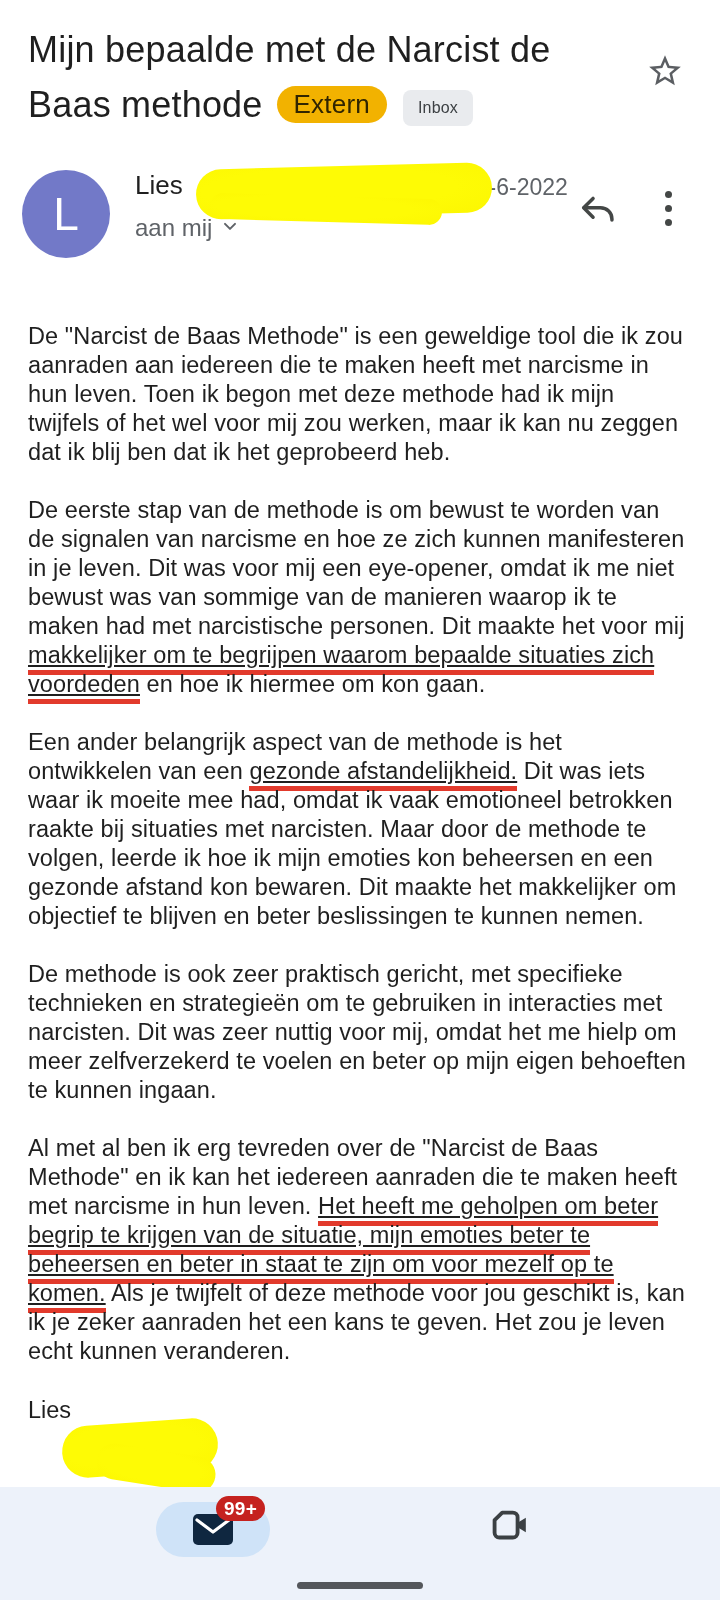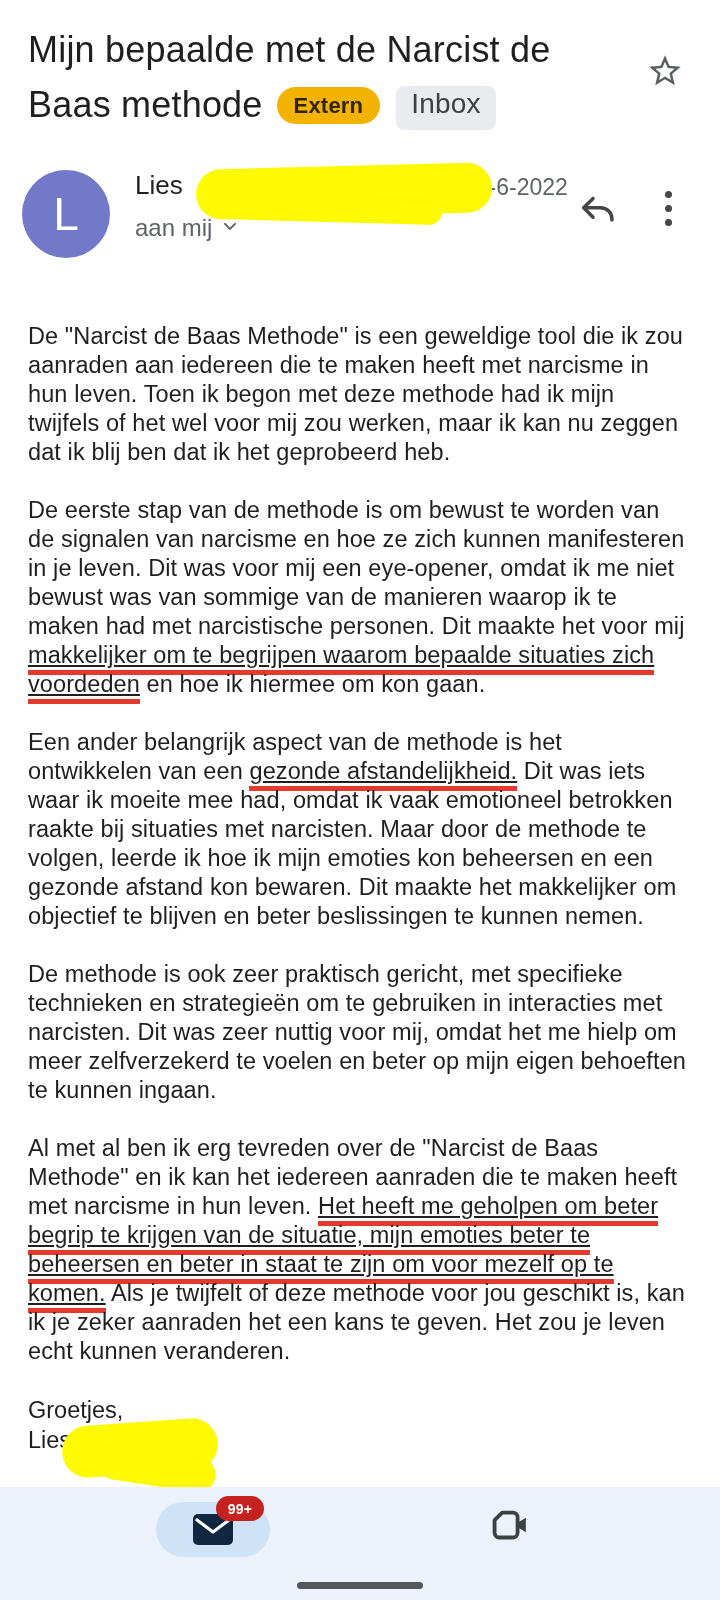--- a/index.html
+++ b/index.html
@@ -26,26 +26,26 @@
   }
   
   .subject{
     position:absolute;left:28px;top:22px;width:600px;
     font-size:36px;line-height:55px;font-weight:400;color:var(--text-primary);
     letter-spacing:0.2px;
   }
   .badge-extern{
     display:inline-block;vertical-align:4px;margin-left:14px;
     background:var(--extern-badge-bg);color:#302500;
-    font-size:22px;line-height:37px;height:37px;padding:0 17px;border-radius:19px;font-weight:bold;
+    font-size:26px;line-height:37px;height:37px;padding:0 17px;border-radius:19px;
   }
   .badge-inbox{
     display:inline-block;vertical-align:4px;margin-left:16px;
     background:var(--inbox-chip-bg);color:#3C4043;
-    font-size:28px;line-height:36px;height:44px;padding:0 15px;border-radius:8px;
+    font-size:16px;line-height:36px;height:36px;padding:0 15px;border-radius:8px;
   }
   .star{position:absolute;right:36px;top:52px;width:38px;height:38px;}
   
   .avatar{
     position:absolute;left:22px;top:170px;width:88px;height:88px;border-radius:50%;
     background:var(--avatar-bg);color:#fff;font-size:46px;font-weight:400;
     display:flex;align-items:center;justify-content:center;
   }
   .sender-name{position:absolute;left:135px;top:170px;font-size:26px;font-weight:500;color:var(--text-primary);}
   .sender-date{position:absolute;left:463px;top:174px;font-size:23px;color:var(--text-secondary);}
@@ -64,21 +64,21 @@
   .blob-sender-2{left:210px;top:196px;width:232px;height:26px;border-radius:13px;transform:rotate(1.6deg);}
   .blob-sig-1{left:62px;top:1422px;width:156px;height:52px;border-radius:26px;transform:rotate(-4deg);}
   .blob-sig-2{left:96px;top:1450px;width:120px;height:36px;border-radius:18px;transform:rotate(9deg);}
   
   .bottom-nav{position:absolute;left:0;top:1487px;width:720px;height:113px;background:var(--nav-bg);}
   .mail-tab{position:absolute;left:156px;top:15px;width:114px;height:55px;border-radius:28px;background:var(--mail-pill-bg);display:flex;align-items:center;justify-content:center;}
   .envelope{width:40px;height:31px;background:var(--envelope-navy);border-radius:5px;position:relative;overflow:hidden;}
   .envelope svg{position:absolute;left:0;top:0;}
   .mail-badge{
     position:absolute;left:216px;top:9px;min-width:48px;height:25px;border-radius:13px;
-    background:var(--badge-red);color:#fff;font-size:14px;font-weight:700;
+    background:var(--badge-red);color:#fff;font-size:19px;font-weight:700;
     display:flex;align-items:center;justify-content:center;padding:0 8px;letter-spacing:0.3px;
   }
   .video-tab{position:absolute;left:482px;top:14px;width:52px;height:52px;display:flex;align-items:center;justify-content:center;}
   .home-indicator{position:absolute;left:297px;top:95px;width:126px;height:7px;border-radius:4px;background:var(--home-bar);}
 </style>
 </head>
 <body>
 
 <h1 class="subject"><span>Mijn bepaalde met de Narcist de Baas methode</span><span class="badge-extern">Extern</span><span class="badge-inbox">Inbox</span></h1>
 
@@ -115,21 +115,20 @@
 
 <div class="content">
   <div id="paragraphs">
       <p><span>De "Narcist de Baas Methode" is een geweldige tool die ik zou aanraden aan iedereen die te maken heeft met narcisme in hun leven. Toen ik begon met deze methode had ik mijn twijfels of het wel voor mij zou werken, maar ik kan nu zeggen dat ik blij ben dat ik het geprobeerd heb.</span></p>
       <p><span>De eerste stap van de methode is om bewust te worden van de signalen van narcisme en hoe ze zich kunnen manifesteren in je leven. Dit was voor mij een eye-opener, omdat ik me niet bewust was van sommige van de manieren waarop ik te maken had met narcistische personen. Dit maakte het voor mij </span><span class="redline">makkelijker om te begrijpen waarom bepaalde situaties zich voordeden</span><span> en hoe ik hiermee om kon gaan.</span></p>
       <p><span>Een ander belangrijk aspect van de methode is het ontwikkelen van een </span><span class="redline">gezonde afstandelijkheid.</span><span> Dit was iets waar ik moeite mee had, omdat ik vaak emotioneel betrokken raakte bij situaties met narcisten. Maar door de methode te volgen, leerde ik hoe ik mijn emoties kon beheersen en een gezonde afstand kon bewaren. Dit maakte het makkelijker om objectief te blijven en beter beslissingen te kunnen nemen.</span></p>
       <p><span>De methode is ook zeer praktisch gericht, met specifieke technieken en strategieën om te gebruiken in interacties met narcisten. Dit was zeer nuttig voor mij, omdat het me hielp om meer zelfverzekerd te voelen en beter op mijn eigen behoeften te kunnen ingaan.</span></p>
       <p><span>Al met al ben ik erg tevreden over de "Narcist de Baas Methode" en ik kan het iedereen aanraden die te maken heeft met narcisme in hun leven. </span><span class="redline">Het heeft me geholpen om beter begrip te krijgen van de situatie, mijn emoties beter te beheersen en beter in staat te zijn om voor mezelf op te komen.</span><span> Als je twijfelt of deze methode voor jou geschikt is, kan ik je zeker aanraden het een kans te geven. Het zou je leven echt kunnen veranderen.</span></p>
     </div>
   <div class="signature" id="signature">
-      <div>Groetjes,</div>
       <div>Lies</div>
     </div>
 </div>
 
 <div class="blob blob-sender-1"></div>
 <div class="blob blob-sender-2"></div>
 <div class="blob blob-sig-1"></div>
 <div class="blob blob-sig-2"></div>
 
 <div class="bottom-nav">

